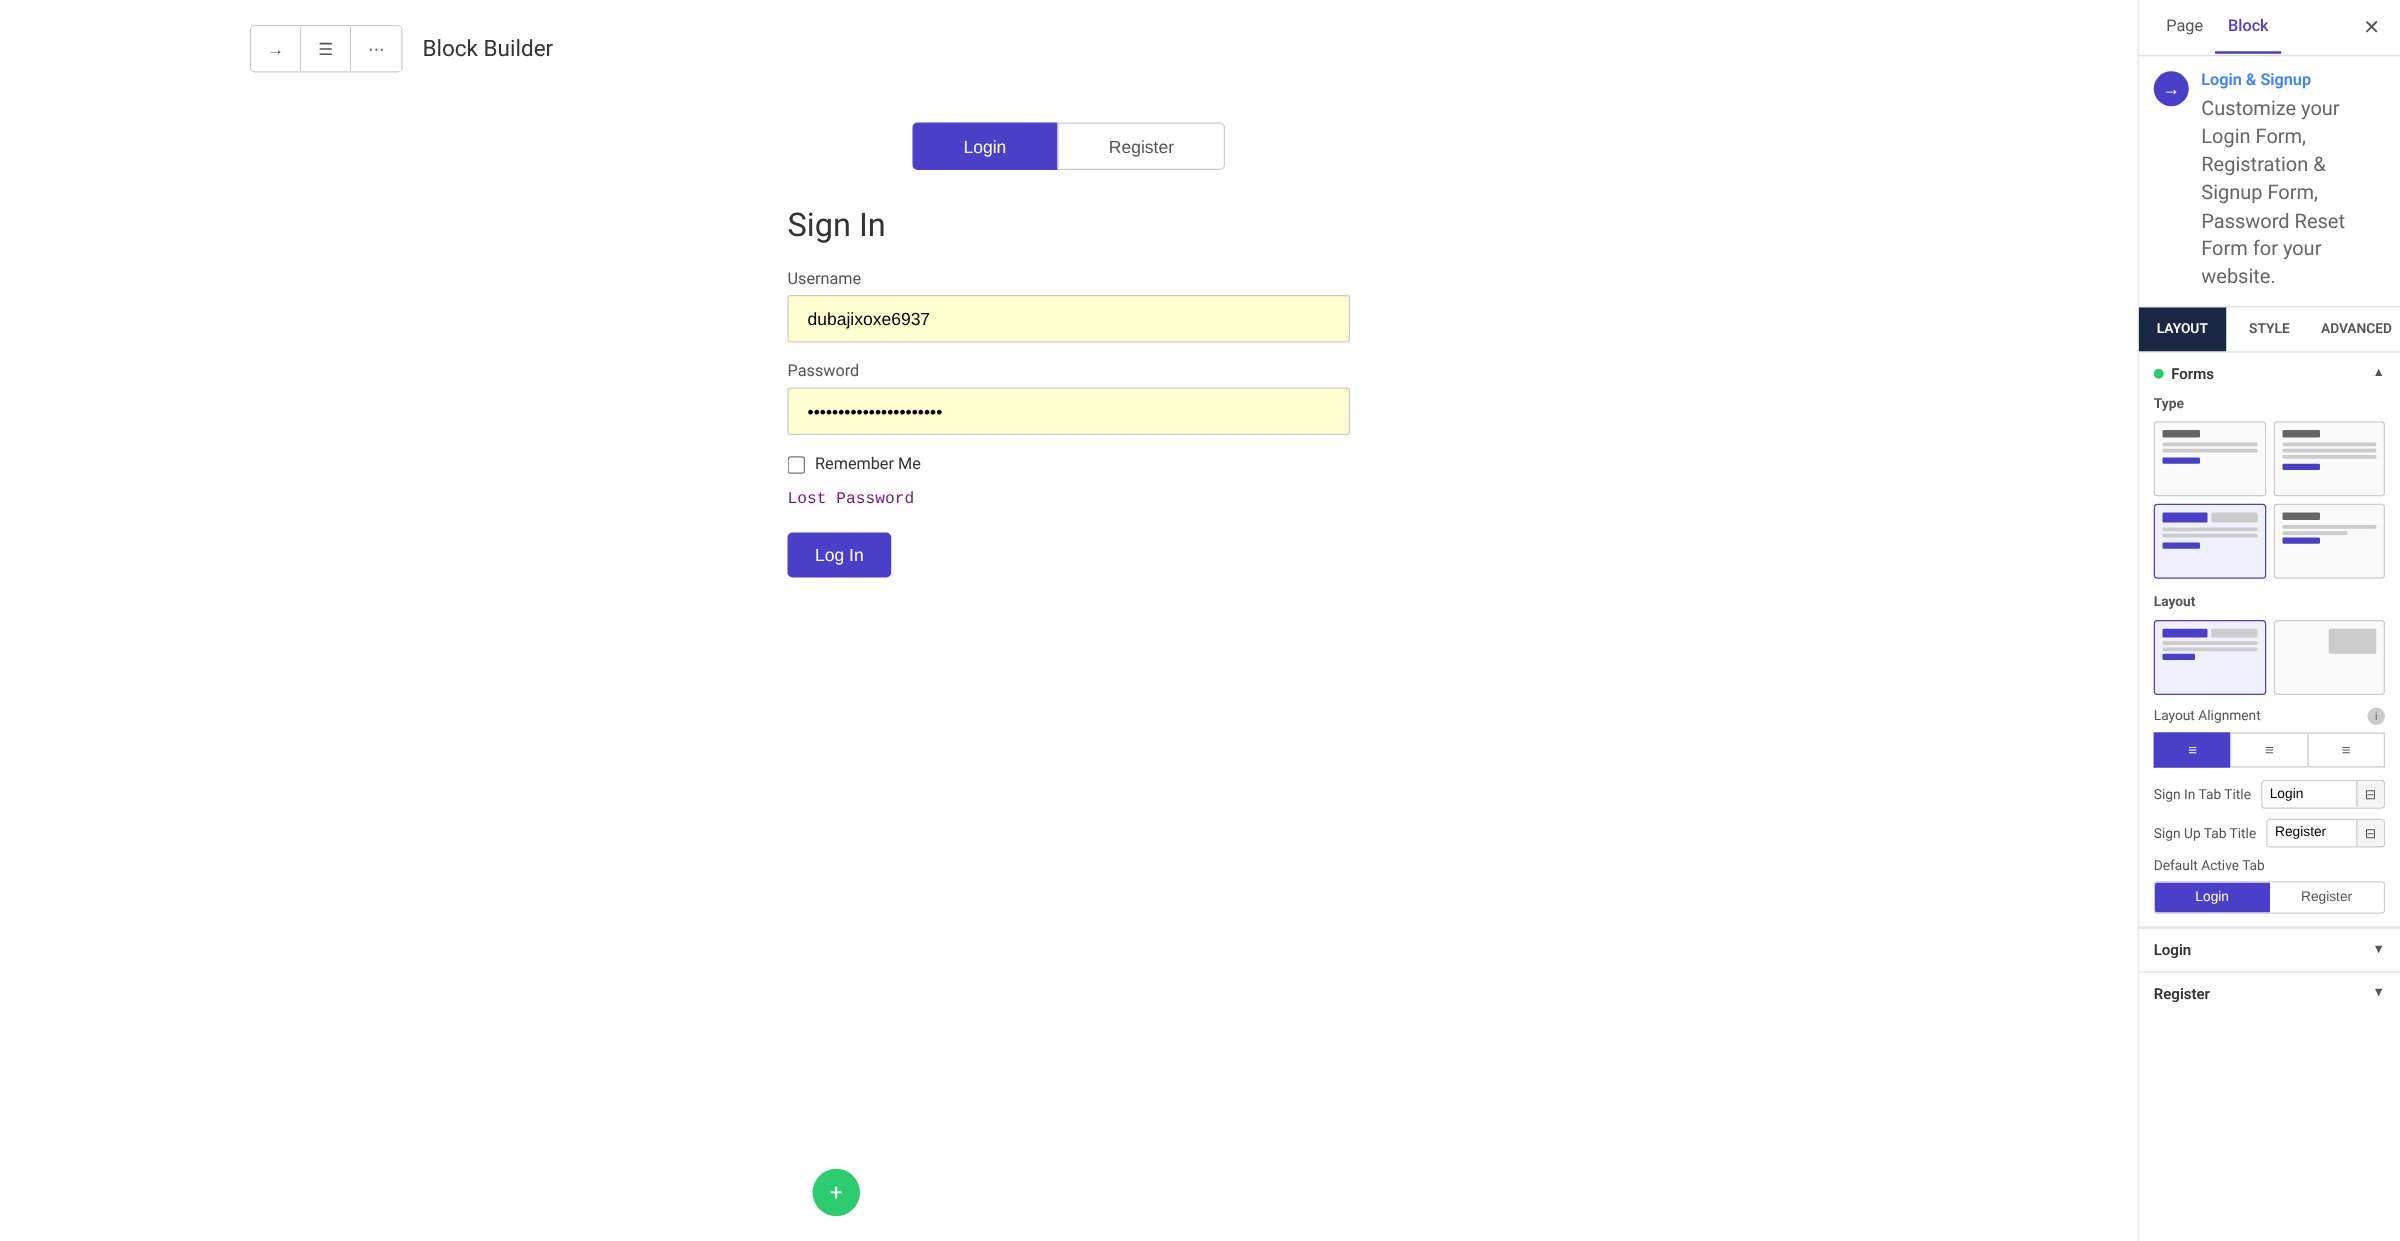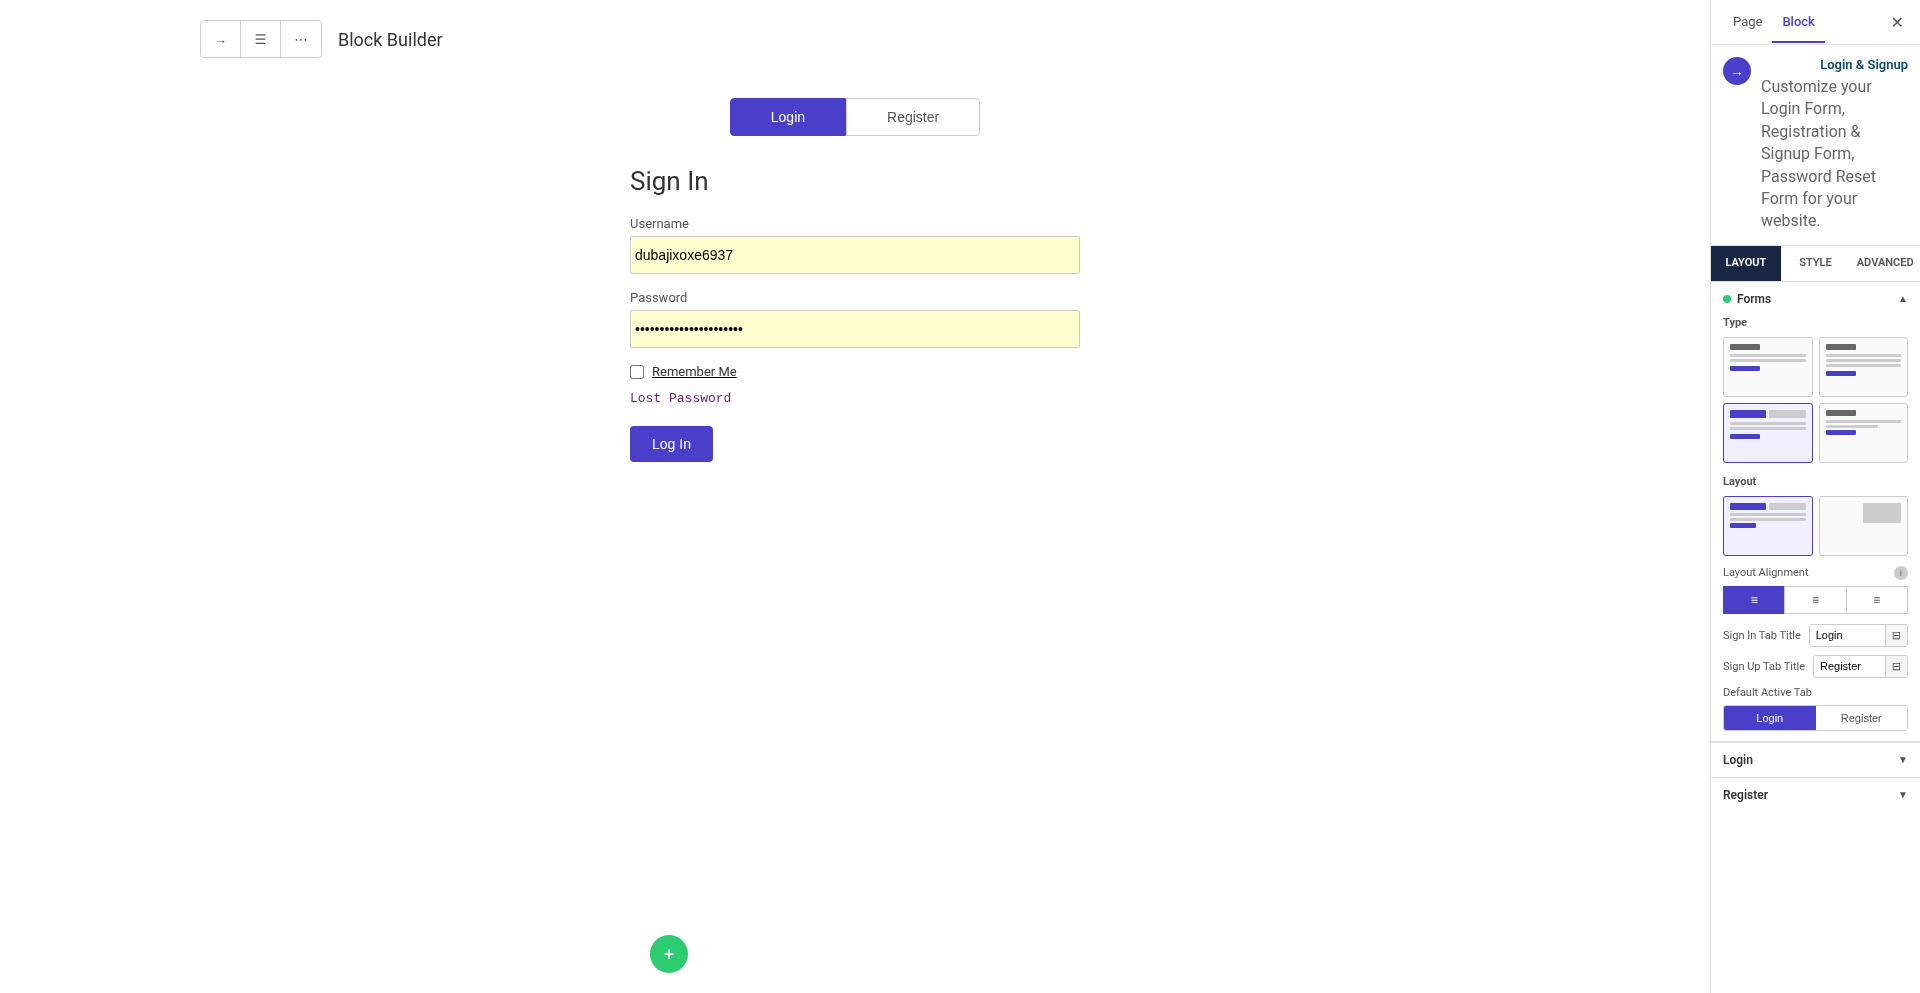--- a/index.html
+++ b/index.html
@@ -89,35 +89,34 @@
 
     .form-label {
       font-size: 13px;
       color: #555;
       margin-bottom: 5px;
       display: block;
     }
 
     .form-input {
       width: 100%;
-      padding: 10px 4px;
+      padding: 10px 15px;
       border: 1px solid #ccc;
       border-radius: 2px;
       font-size: 14px;
       background: #ffffd0;
       margin-bottom: 16px;
       outline: none;
     }
 
     .remember-me {
       display: flex;
       align-items: center;
       gap: 8px;
       margin-bottom: 12px;
-      text-decoration: underline;
     }
 
     .remember-me input[type="checkbox"] {
       width: 14px;
       height: 14px;
     }
 
     .remember-me label {
       font-size: 13px;
       color: #333;
@@ -206,23 +205,22 @@
       align-items: center;
       justify-content: center;
       color: #fff;
       font-size: 14px;
       flex-shrink: 0;
     }
 
     .plugin-text h4 {
       font-size: 13px;
       font-weight: 600;
-      color: #0c4a6e;
+      color: #3b82f6;
       margin-bottom: 4px;
-      text-align: right;
     }
 
     .plugin-text p {
       font-size: 16px;
       color: #666;
       line-height: 1.4;
     }
 
     
     .layout-tabs {

